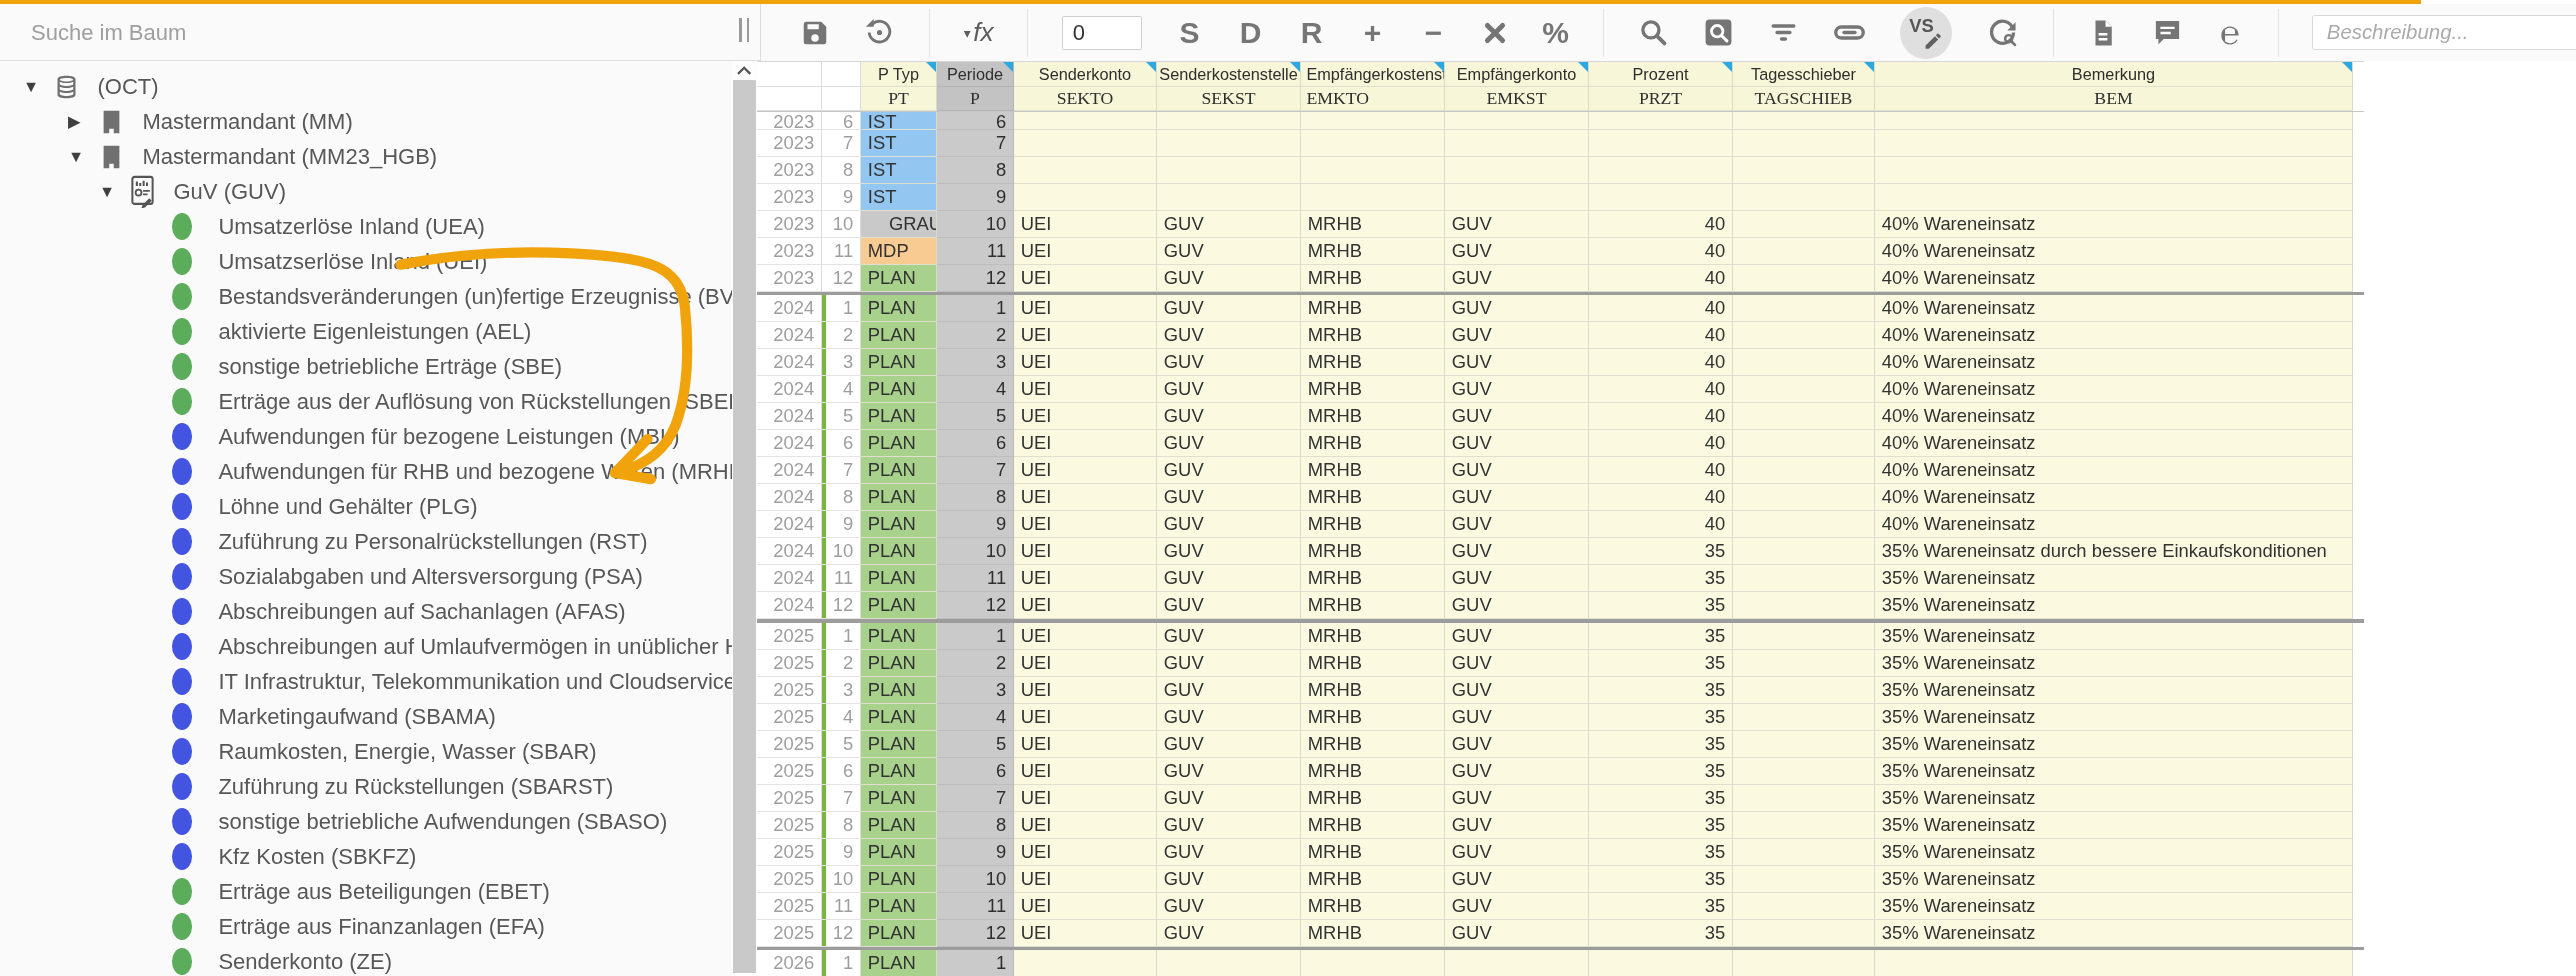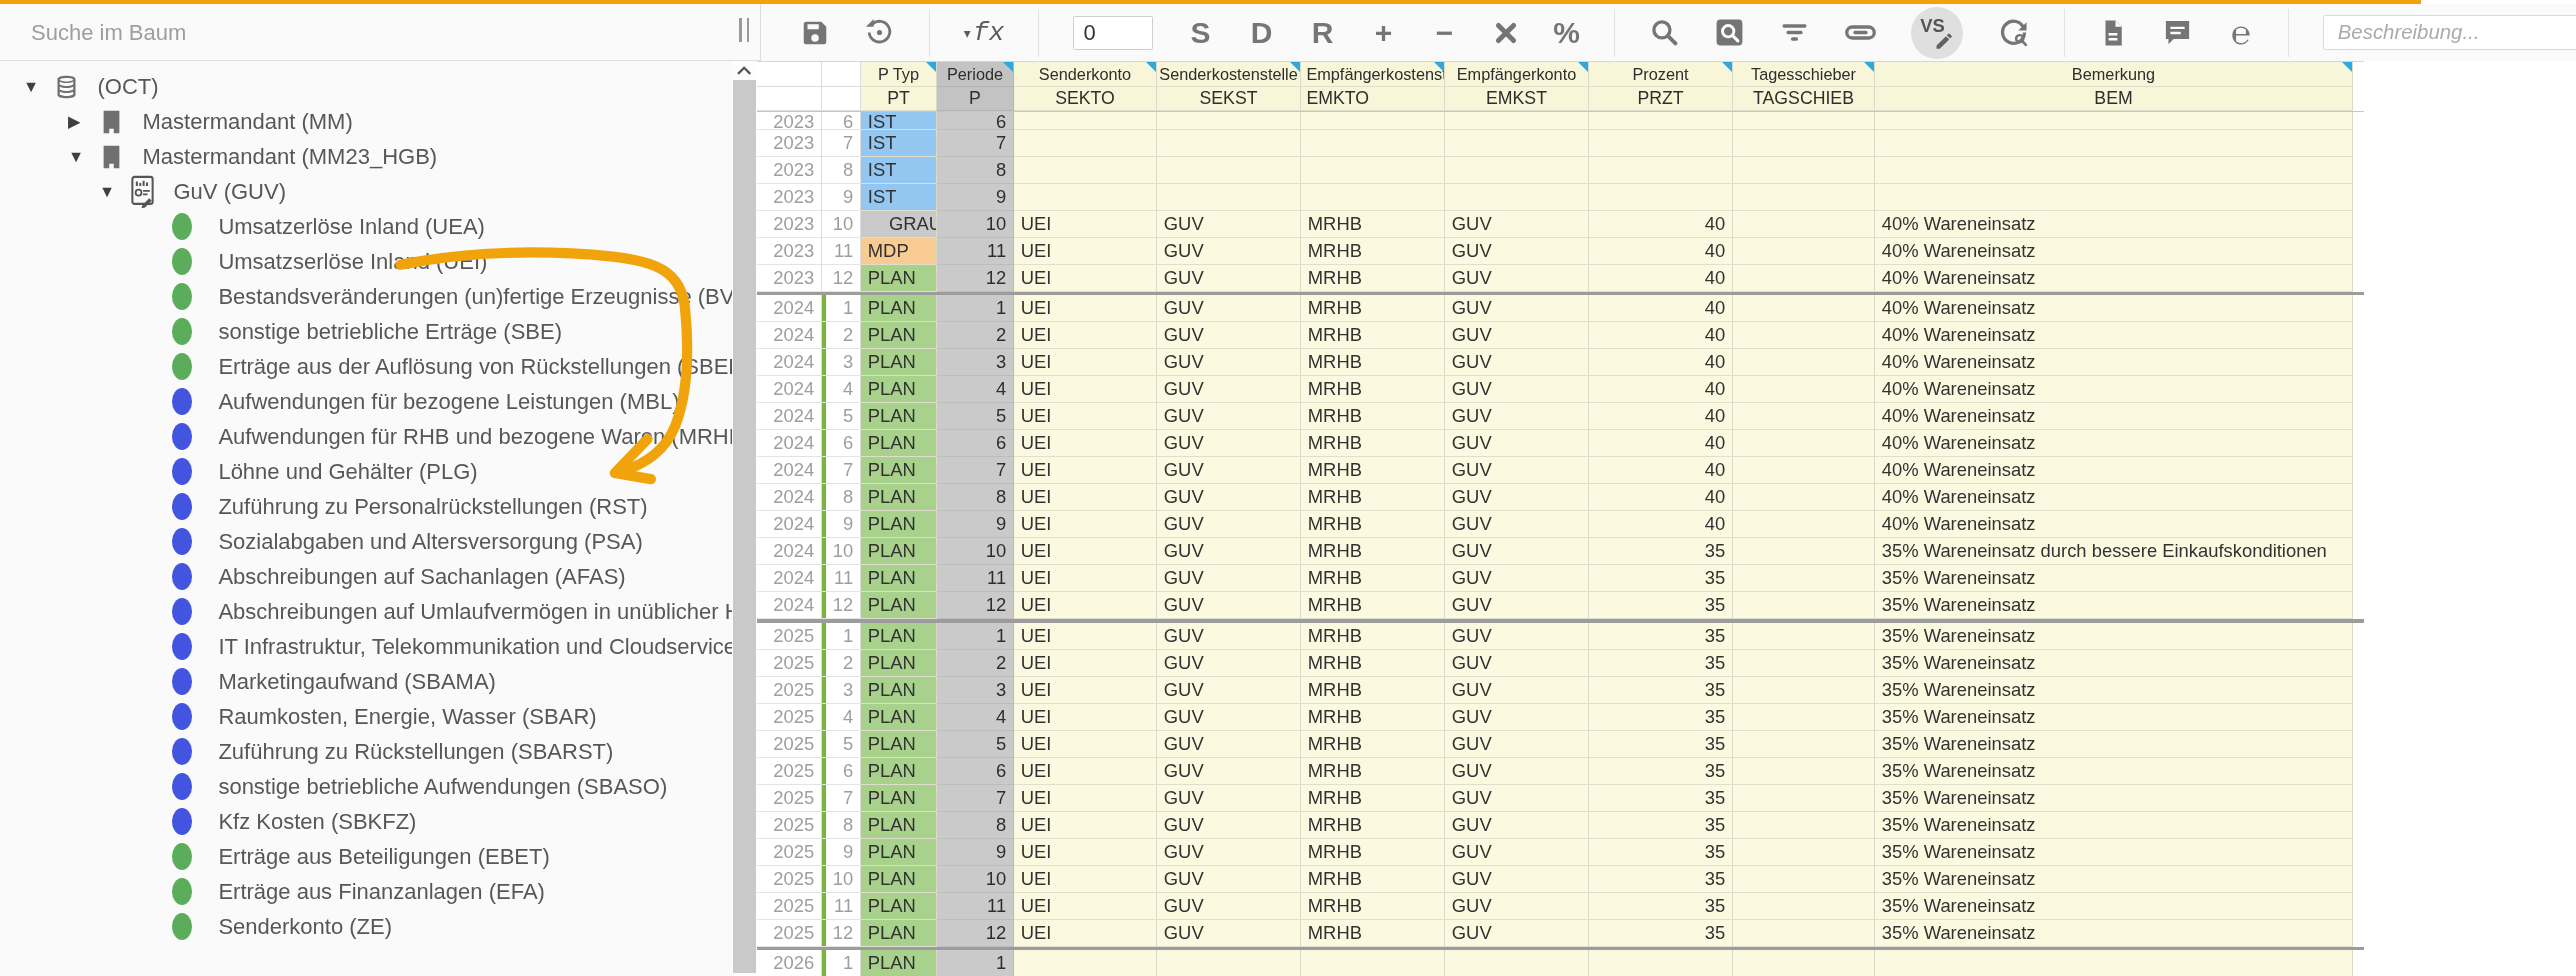--- a/index.html
+++ b/index.html
@@ -25,21 +25,21 @@
   
   #toolbar { position:absolute; left:761px; top:0; right:0; height:57px; display:flex; align-items:center;
              padding-left:39px; gap:0; background:#FAFAFA; }
   .tbtn { display:flex; align-items:center; justify-content:center; min-width:27px; height:48px;
           margin-right:34px; color:#757575; cursor:pointer; flex:0 0 auto; }
   .tsep { width:0.7px; height:48px; background:#E2E2E2; margin-right:34px; flex:0 0 auto; }
   .tletter { font-size:30px; font-weight:700; color:#767676; }
   .tglyph  { font-size:30px; font-weight:700; color:#767676; }
   #fx-btn { font-size:26px; color:#5c5c5c; }
   #fx-btn .caret { font-size:13.6px; margin-right:2.7px; color:#5c5c5c; }
-  #fx-btn .fx { font-family:Liberation Mono, monospace; font-style:italic; }
+  #fx-btn .fx { font-family:Liberation Sans, sans-serif; font-style:italic; }
   #value-input { width:80px; height:34px; border:1.4px solid #CFCFCF; border-radius:1.4px; background:#fff;
                  font-size:22px; color:#333; padding:0 9.5px; margin-right:34px; outline:none;
                  font-family:"Liberation Sans", sans-serif; flex:0 0 auto; }
   #vs-btn { width:52px; height:52px; border-radius:50%; background:#DFDFDF; position:relative;
             margin-right:34px; flex:0 0 auto; cursor:pointer; }
   #vs-btn .vs { position:absolute; left:9.5px; top:8.2px; font-size:18.4px; font-weight:700; color:#555; }
   #vs-btn svg { position:absolute; right:8.2px; bottom:6.8px; }
   #desc-input { width:613px; height:35px; border:1.4px solid #D9D9D9; border-radius:2.7px; background:#fff;
                 font-size:20.4px; color:#333; padding:0 13.6px; outline:none; flex:0 0 auto;
                 font-family:"Liberation Sans", sans-serif; }
@@ -65,21 +65,21 @@
   #tree-scroll-thumb { margin:0 1.4px; width:22.5px; height:893px; background:#C9C9C9; cursor:pointer; }
 
   
   #arrow-overlay { position:absolute; left:0; top:0; width:2576px; height:976px; pointer-events:none; z-index:8; }
 
   
   #grid { position:absolute; left:757px; top:61px; width:1607px; height:915px; overflow:hidden;
           background:#fff; border-top:0.7px solid #D6D6D6; }
   .trow { display:grid; height:27px; }
   .trow.hrow1 { height:25px; }
-  .trow.hrow2 { height:24.5px; border-bottom:1.4px solid #C6C6C6; }
+  .trow.hrow2 { height:24.5px; border-bottom:1.4px solid #C6C6C6;font-family:Liberation Serif, serif; }
   .cell { position:relative; border-right:0.7px solid #DBDAC9; border-bottom:0.7px solid #E0DFCE;
           padding:0 6.8px; font-size:18.4px; color:#323232; white-space:nowrap; overflow:hidden;
           display:flex; align-items:center; background:#FBFAE1; }
   .al-r { justify-content:flex-end; }
   .al-c { justify-content:center; }
   
   .hcell { background:#F8F6D8; font-size:16.3px; color:#2e2e2e; }
   .hrow2 .hcell { font-size:17.7px; }
   .hcell.tri::after { content:""; position:absolute; top:0; right:0; border-top:10.2px solid #2CA9E1;
                       border-left:10.2px solid transparent; }
@@ -264,20 +264,24 @@
         <div class="tree-row lvl3">
           <span class="dot" style="background:#5BAD5B"></span>
           <span>Umsatzserlöse Inland (UEI)</span>
         </div>
         <div class="tree-row lvl3">
           <span class="dot" style="background:#5BAD5B"></span>
           <span>Bestandsveränderungen (un)fertige Erzeugnisse (BVÄ)</span>
         </div>
         <div class="tree-row lvl3">
           <span class="dot" style="background:#5BAD5B"></span>
+          <span>aktivierte Eigenleistungen (AEL)</span>
+        </div>
+        <div class="tree-row lvl3">
+          <span class="dot" style="background:#5BAD5B"></span>
           <span>sonstige betriebliche Erträge (SBE)</span>
         </div>
         <div class="tree-row lvl3">
           <span class="dot" style="background:#5BAD5B"></span>
           <span>Erträge aus der Auflösung von Rückstellungen (SBERST)</span>
         </div>
         <div class="tree-row lvl3">
           <span class="dot" style="background:#4254E0"></span>
           <span>Aufwendungen für bezogene Leistungen (MBL)</span>
         </div>

